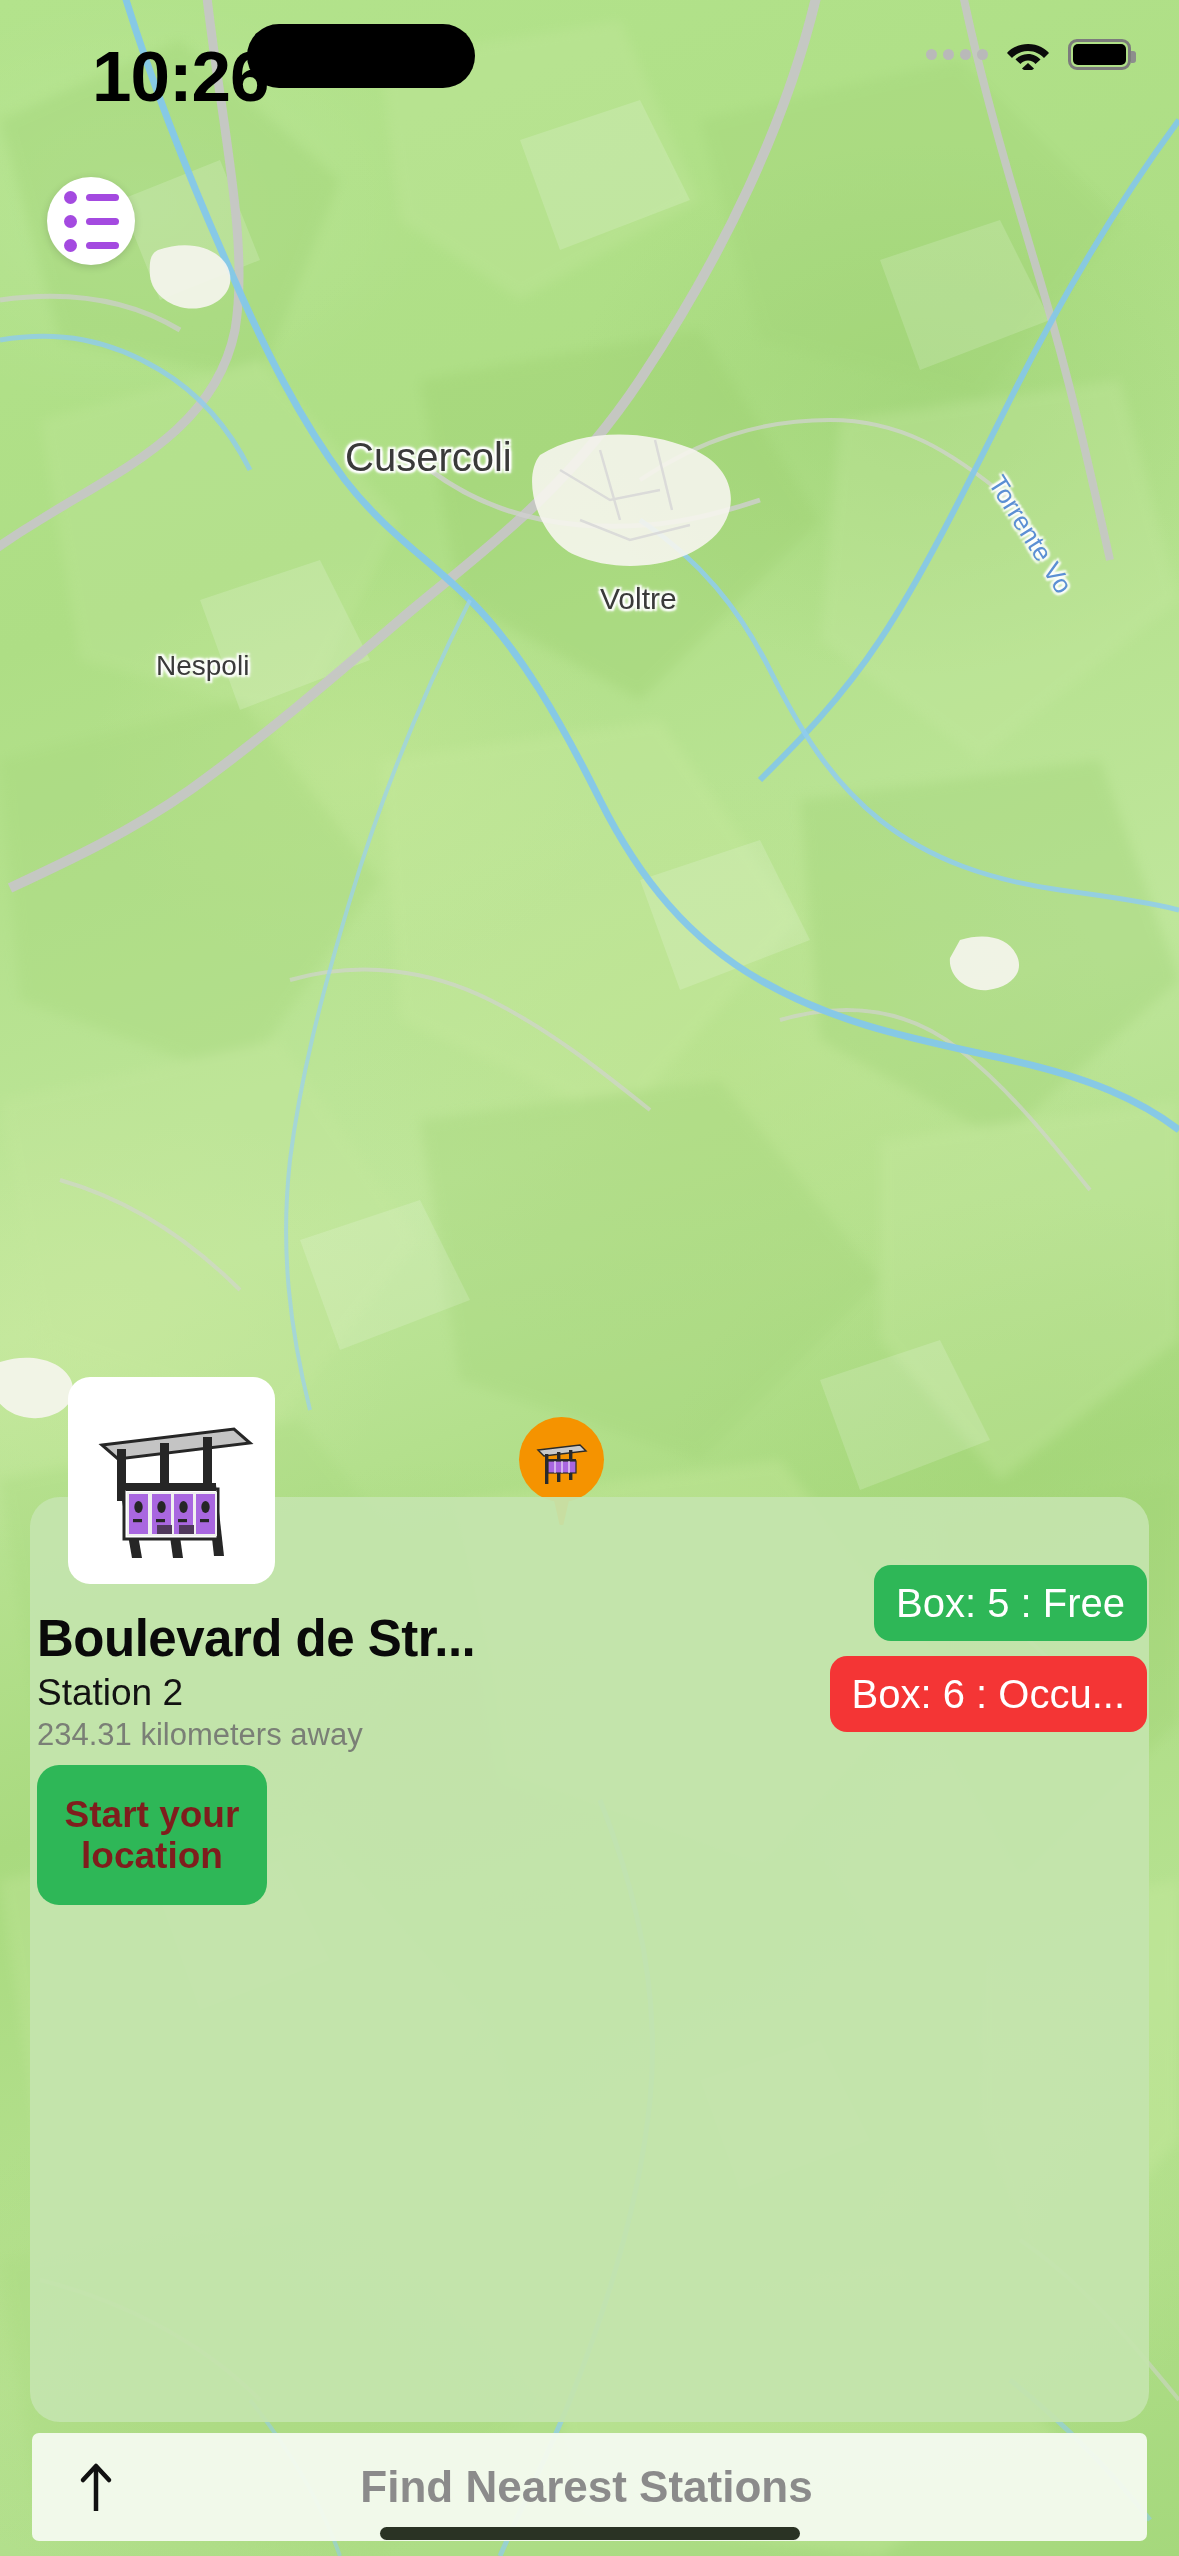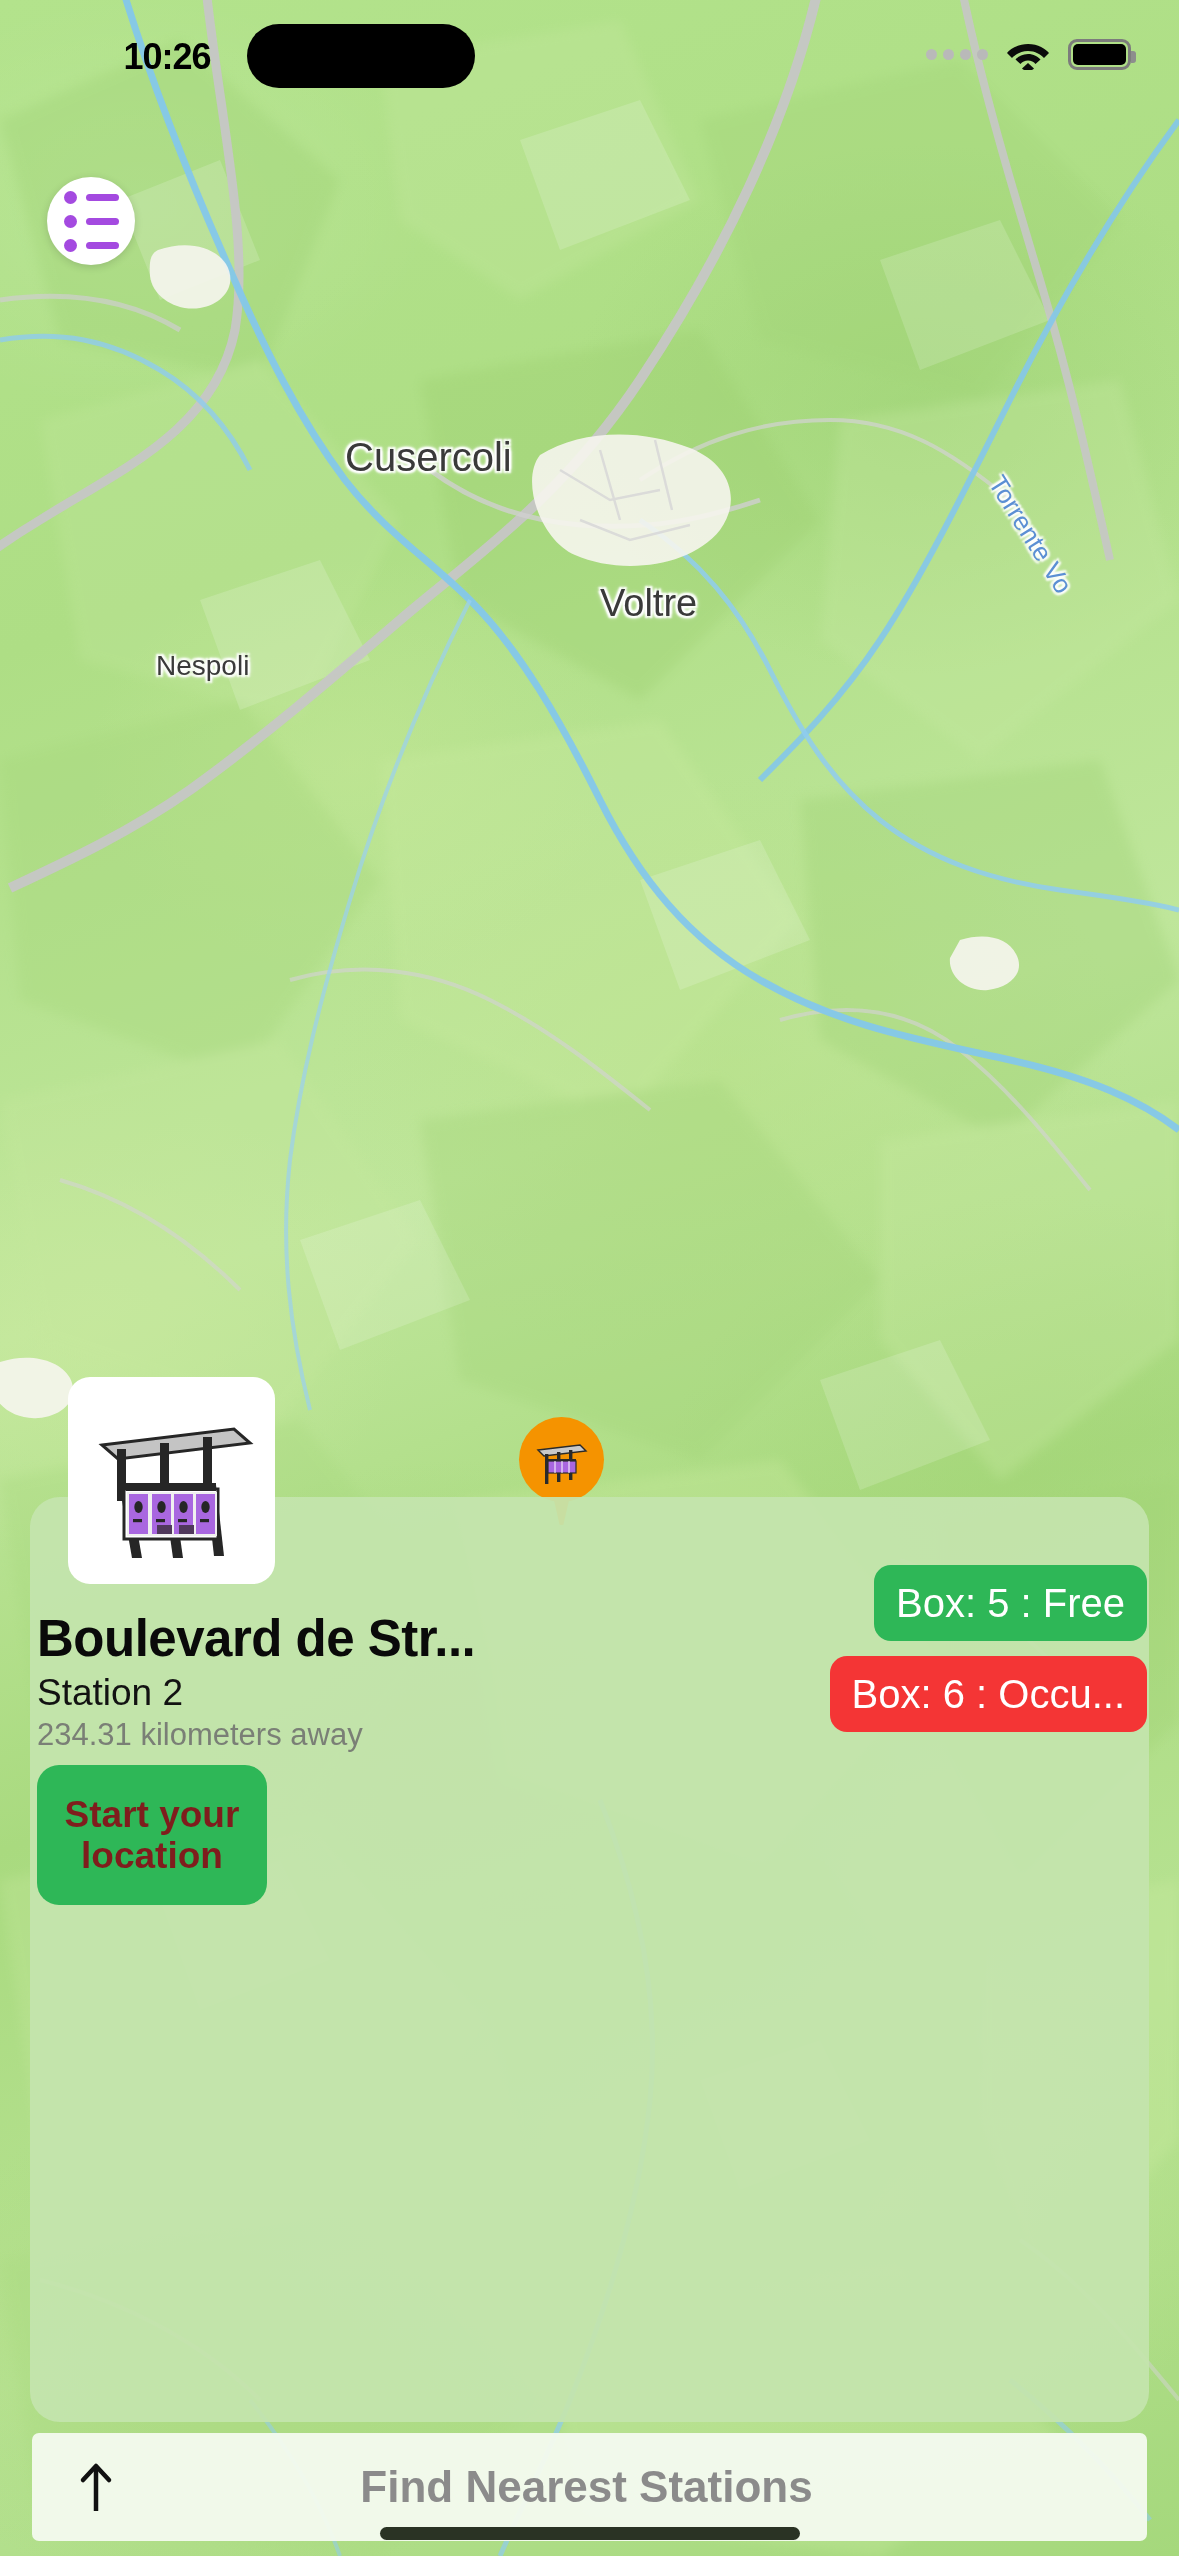--- a/index.html
+++ b/index.html
@@ -31,36 +31,36 @@
 
   .maplabel {
     position:absolute;
     font-family:"Liberation Sans", sans-serif;
     color:#3a3a3a; font-weight:400;
     text-shadow: -2px -2px 2px #fff, 2px -2px 2px #fff, -2px 2px 2px #fff, 2px 2px 2px #fff,
                  0 0 4px #fff, 0 0 6px #fff;
     white-space:nowrap;
   }
   #lbl-cusercoli { left:345px; top:435px; font-size:40px; }
-  #lbl-voltre    { left:600px; top:582px; font-size:38px; }
+  #lbl-voltre    { left:600px; top:582px; font-size:30px; }
   #lbl-nespoli   { left:156px; top:650px; font-size:28px; }
   #lbl-torrente  {
     left:1008px; top:470px; font-size:26px; color:#5b8fd4;
     transform:rotate(58deg); transform-origin:left top;
     text-shadow:-2px -2px 2px #fff,2px -2px 2px #fff,-2px 2px 2px #fff,2px 2px 2px #fff,0 0 5px #fff;
   }
 
   
   #statusbar {
     position:absolute; left:0; top:0; width:1179px; height:130px;
     z-index:40; pointer-events:none;
   }
   #clock {
     position:absolute; left:92px; top:36px; width:150px; text-align:center;
-    font-size:36px; font-weight:600; color:#000; letter-spacing:-1px;
+    font-size:71px; font-weight:600; color:#000; letter-spacing:-1px;
   }
   #dynamic-island {
     position:absolute; left:247px; top:24px; width:228px; height:64px;
     background:#000; border-radius:34px;
   }
   #si-right { position:absolute; right:48px; top:38px; display:flex; align-items:center; gap:18px; }
   #signal-dots { display:flex; gap:6px; align-items:flex-end; }
   #signal-dots i { display:block; width:11px; height:11px; border-radius:50%; background:#b9b9b9; }
   #wifi-icon svg { display:block; }
   #battery { position:relative; width:63px; height:31px; border:3px solid #7c7c7c; border-radius:9px; padding:2px; }

